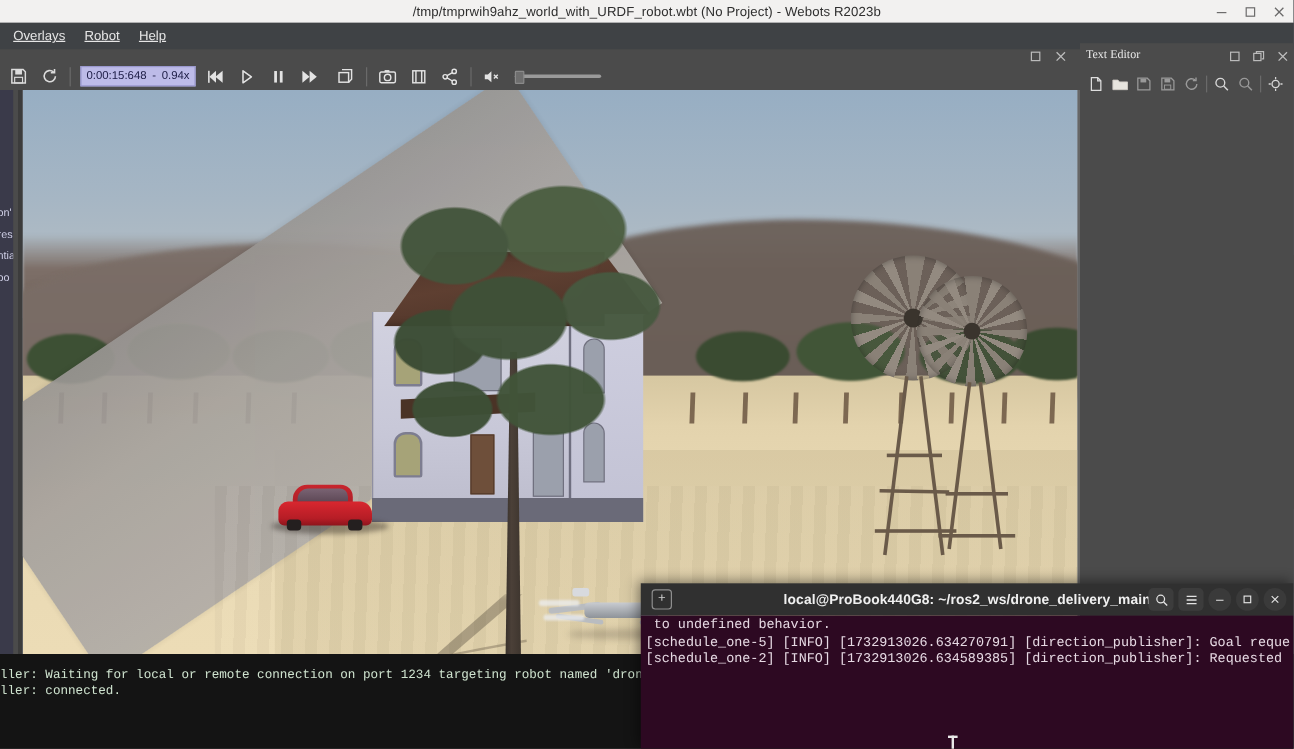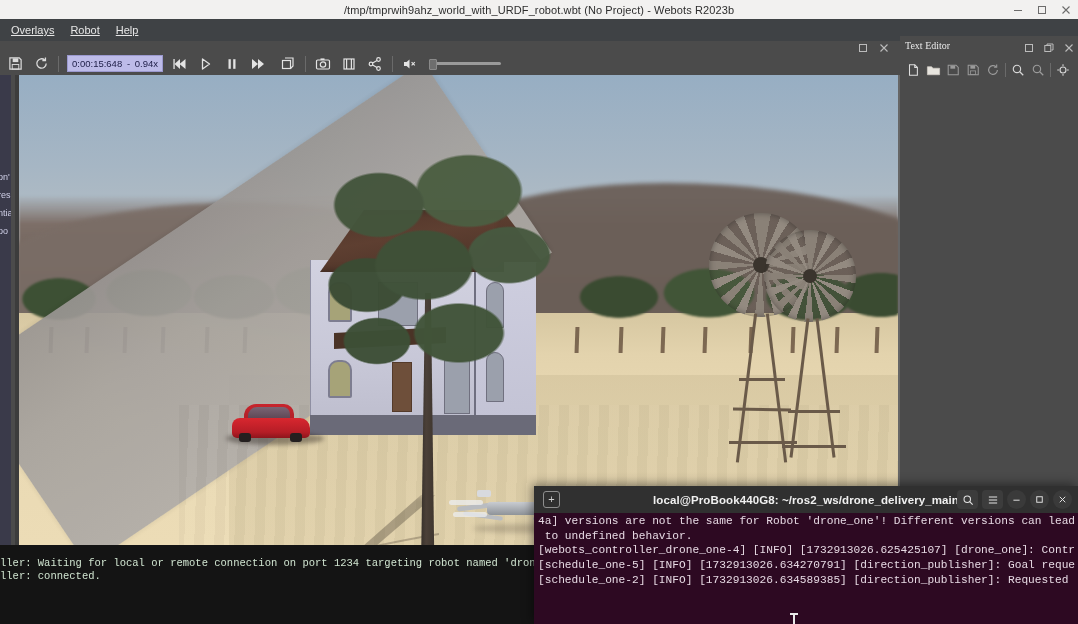--- a/index.html
+++ b/index.html
@@ -729,23 +729,21 @@
             </svg>
         </span>
         <span class="term-btn round">
           <svg width="11" height="11" viewBox="0 0 16 16">
               <path d="M4 4l8 8M12 4l-8 8" stroke="#e4e4e4" stroke-width="1.4"></path>
             </svg>
         </span>
       </span>
     </div>
     <div class="term-body">
-      <div class="tline">4a] versions are not the same for Robot 'drone_one'! Different versions can lead</div>
       <div class="tline"> to undefined behavior.</div>
-      <div class="tline">[webots_controller_drone_one-4] [INFO] [1732913026.625425107] [drone_one]: Contr</div>
       <div class="tline">[schedule_one-5] [INFO] [1732913026.634270791] [direction_publisher]: Goal reque</div>
       <div class="tline">[schedule_one-2] [INFO] [1732913026.634589385] [direction_publisher]: Requested</div>
     </div>
   </div>
 
   <div class="ibeam"></div>
 
 </div>
 
 </body></html>

